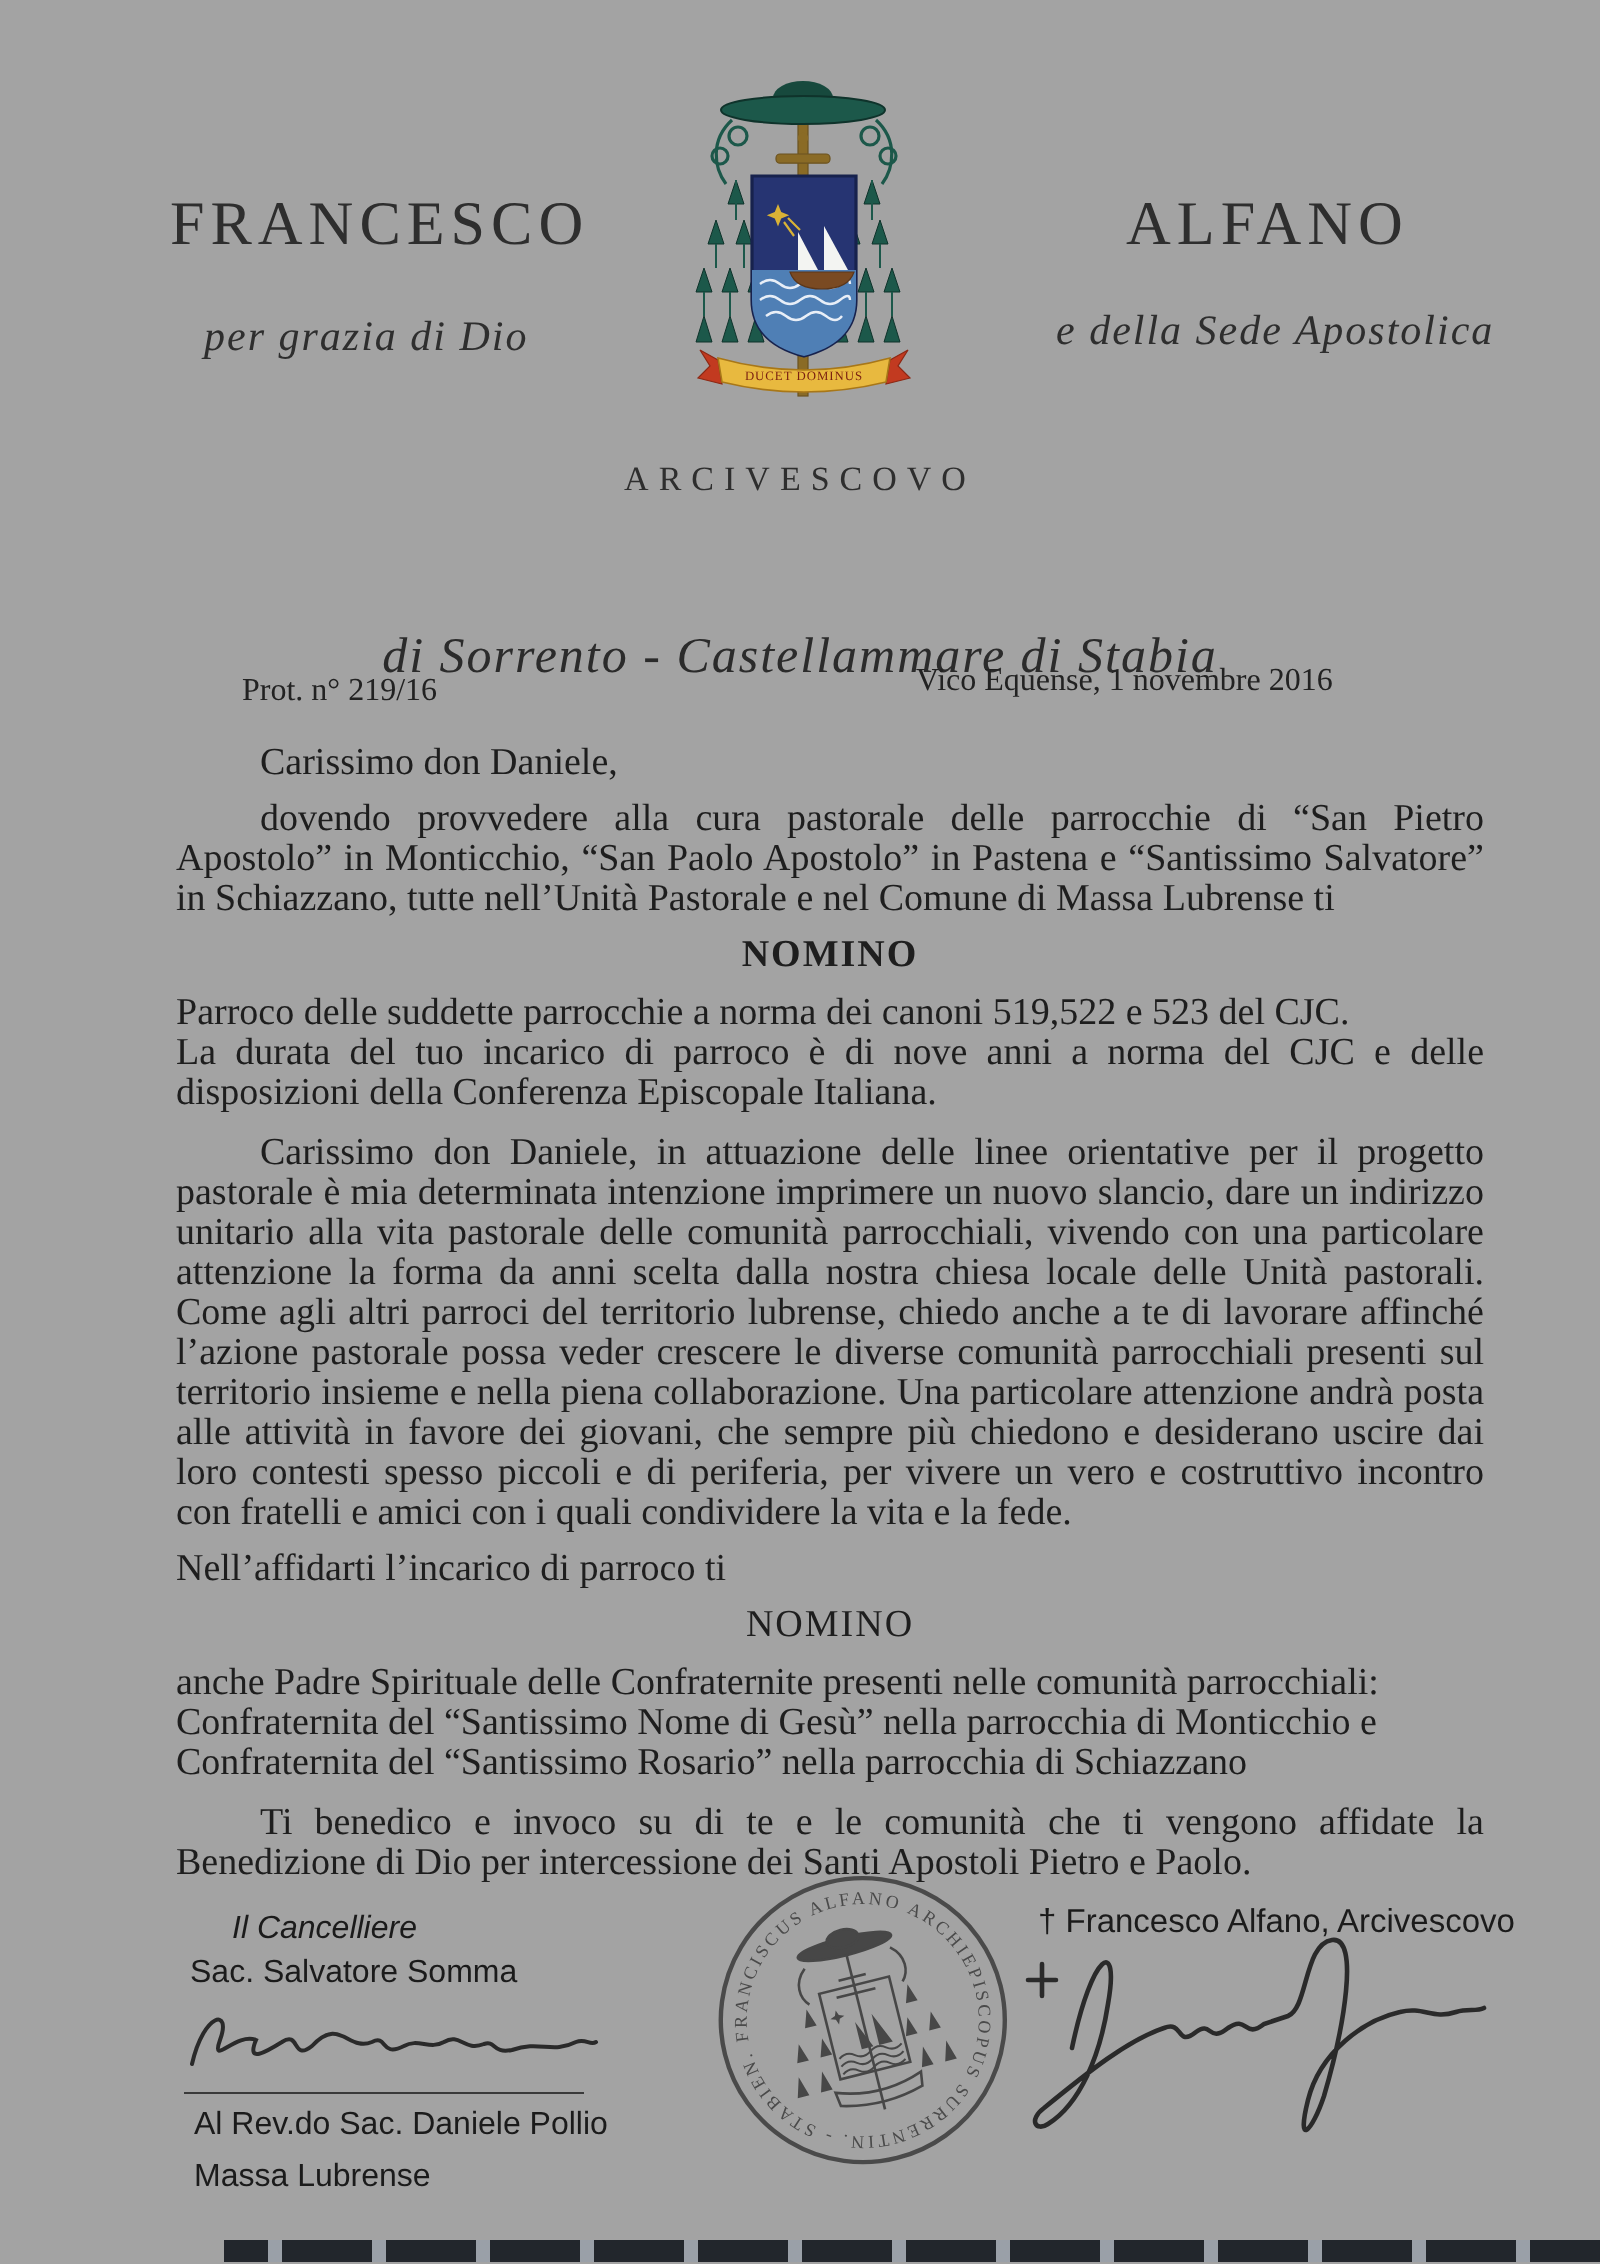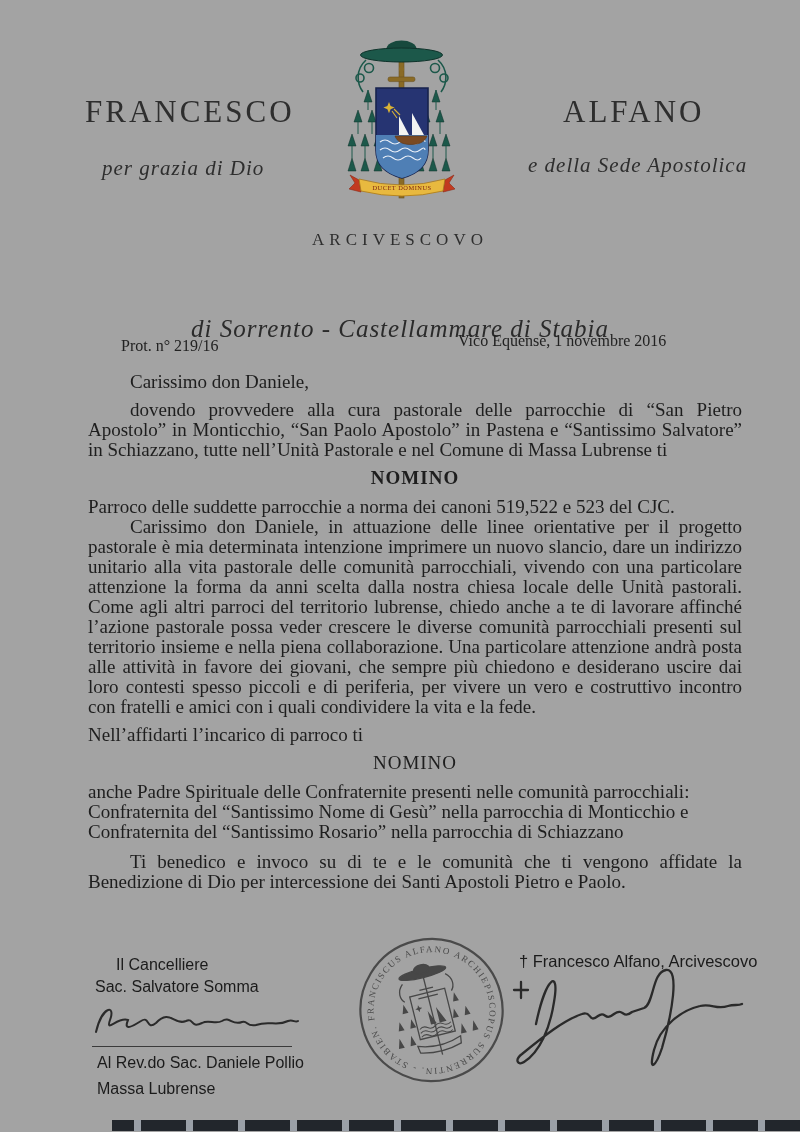--- a/index.html
+++ b/index.html
@@ -117,30 +117,31 @@
   <div class="abs diocese" style="left:0;top:272px;">di Sorrento - Castellammare di Stabia</div>
 
   <div class="abs meta" style="left:121px;top:337px;">Prot. n° 219/16</div>
   <div class="abs meta" style="left:458px;top:332px;">Vico Equense, 1 novembre 2016</div>
 
   <div class="abs bodycol">
     <p class="ind mb8">Carissimo don Daniele,</p>
     <p class="just ind mb8">dovendo provvedere alla cura pastorale delle parrocchie di “San Pietro Apostolo” in Monticchio, “San Paolo Apostolo” in Pastena e “Santissimo Salvatore” in Schiazzano, tutte nell’Unità Pastorale e nel Comune di Massa Lubrense ti</p>
     <p class="nomino bold">NOMINO</p>
     <p>Parroco delle suddette parrocchie a norma dei canoni 519,522 e 523 del CJC.</p>
+    <p class="just mb10">La durata del tuo incarico di parroco è di nove anni a norma del CJC e delle disposizioni della Conferenza Episcopale Italiana.</p>
     <p class="just ind mb8">Carissimo don Daniele, in attuazione delle linee orientative per il progetto pastorale è mia determinata intenzione imprimere un nuovo slancio, dare un indirizzo unitario alla vita pastorale delle comunità parrocchiali, vivendo con una particolare attenzione la forma da anni scelta dalla nostra chiesa locale delle Unità pastorali. Come agli altri parroci del territorio lubrense, chiedo anche a te di lavorare affinché l’azione pastorale possa veder crescere le diverse comunità parrocchiali presenti sul territorio insieme e nella piena collaborazione. Una particolare attenzione andrà posta alle attività in favore dei giovani, che sempre più chiedono e desiderano uscire dai loro contesti spesso piccoli e di periferia, per vivere un vero e costruttivo incontro con fratelli e amici con i quali condividere la vita e la fede.</p>
     <p class="mb6">Nell’affidarti l’incarico di parroco ti</p>
     <p class="nomino">NOMINO</p>
     <p>anche Padre Spirituale delle Confraternite presenti nelle comunità parrocchiali:</p>
     <p>Confraternita del “Santissimo Nome di Gesù” nella parrocchia di Monticchio e</p>
     <p class="mb10">Confraternita del “Santissimo Rosario” nella parrocchia di Schiazzano</p>
     <p class="just ind">Ti benedico e invoco su di te e le comunità che ti vengono affidate la Benedizione di Dio per intercessione dei Santi Apostoli Pietro e Paolo.</p>
   </div>
 
-  <div class="abs sans" style="left:116px;top:956px;">Il Cancelliere</div>
+  <div class="abs sans" style="left:116px;top:956px;font-style:italic;">Il Cancelliere</div>
   <div class="abs sans" style="left:95px;top:978px;">Sac. Salvatore Somma</div>
   <div class="abs" style="left:88px;top:998px;">
     <svg width="215" height="46" viewBox="0 0 215 46">
       <path class="sig-stroke" stroke-width="2" d="M8,34 C14,8 28,6 22,22 C17,36 30,18 40,22 C35,34 45,28 53,23
            C62,17 58,33 68,25 C82,10 86,28 98,23 C106,19 102,31 114,25
            C121,21 127,27 134,23 C142,18 144,28 154,24 C160,22 158,29 168,27
            C182,22 188,29 200,23 C205,21 207,25 210,23"></path>
     </svg>
   </div>
   <div class="abs addr-line" style="left:92px;top:1046px;"></div>

